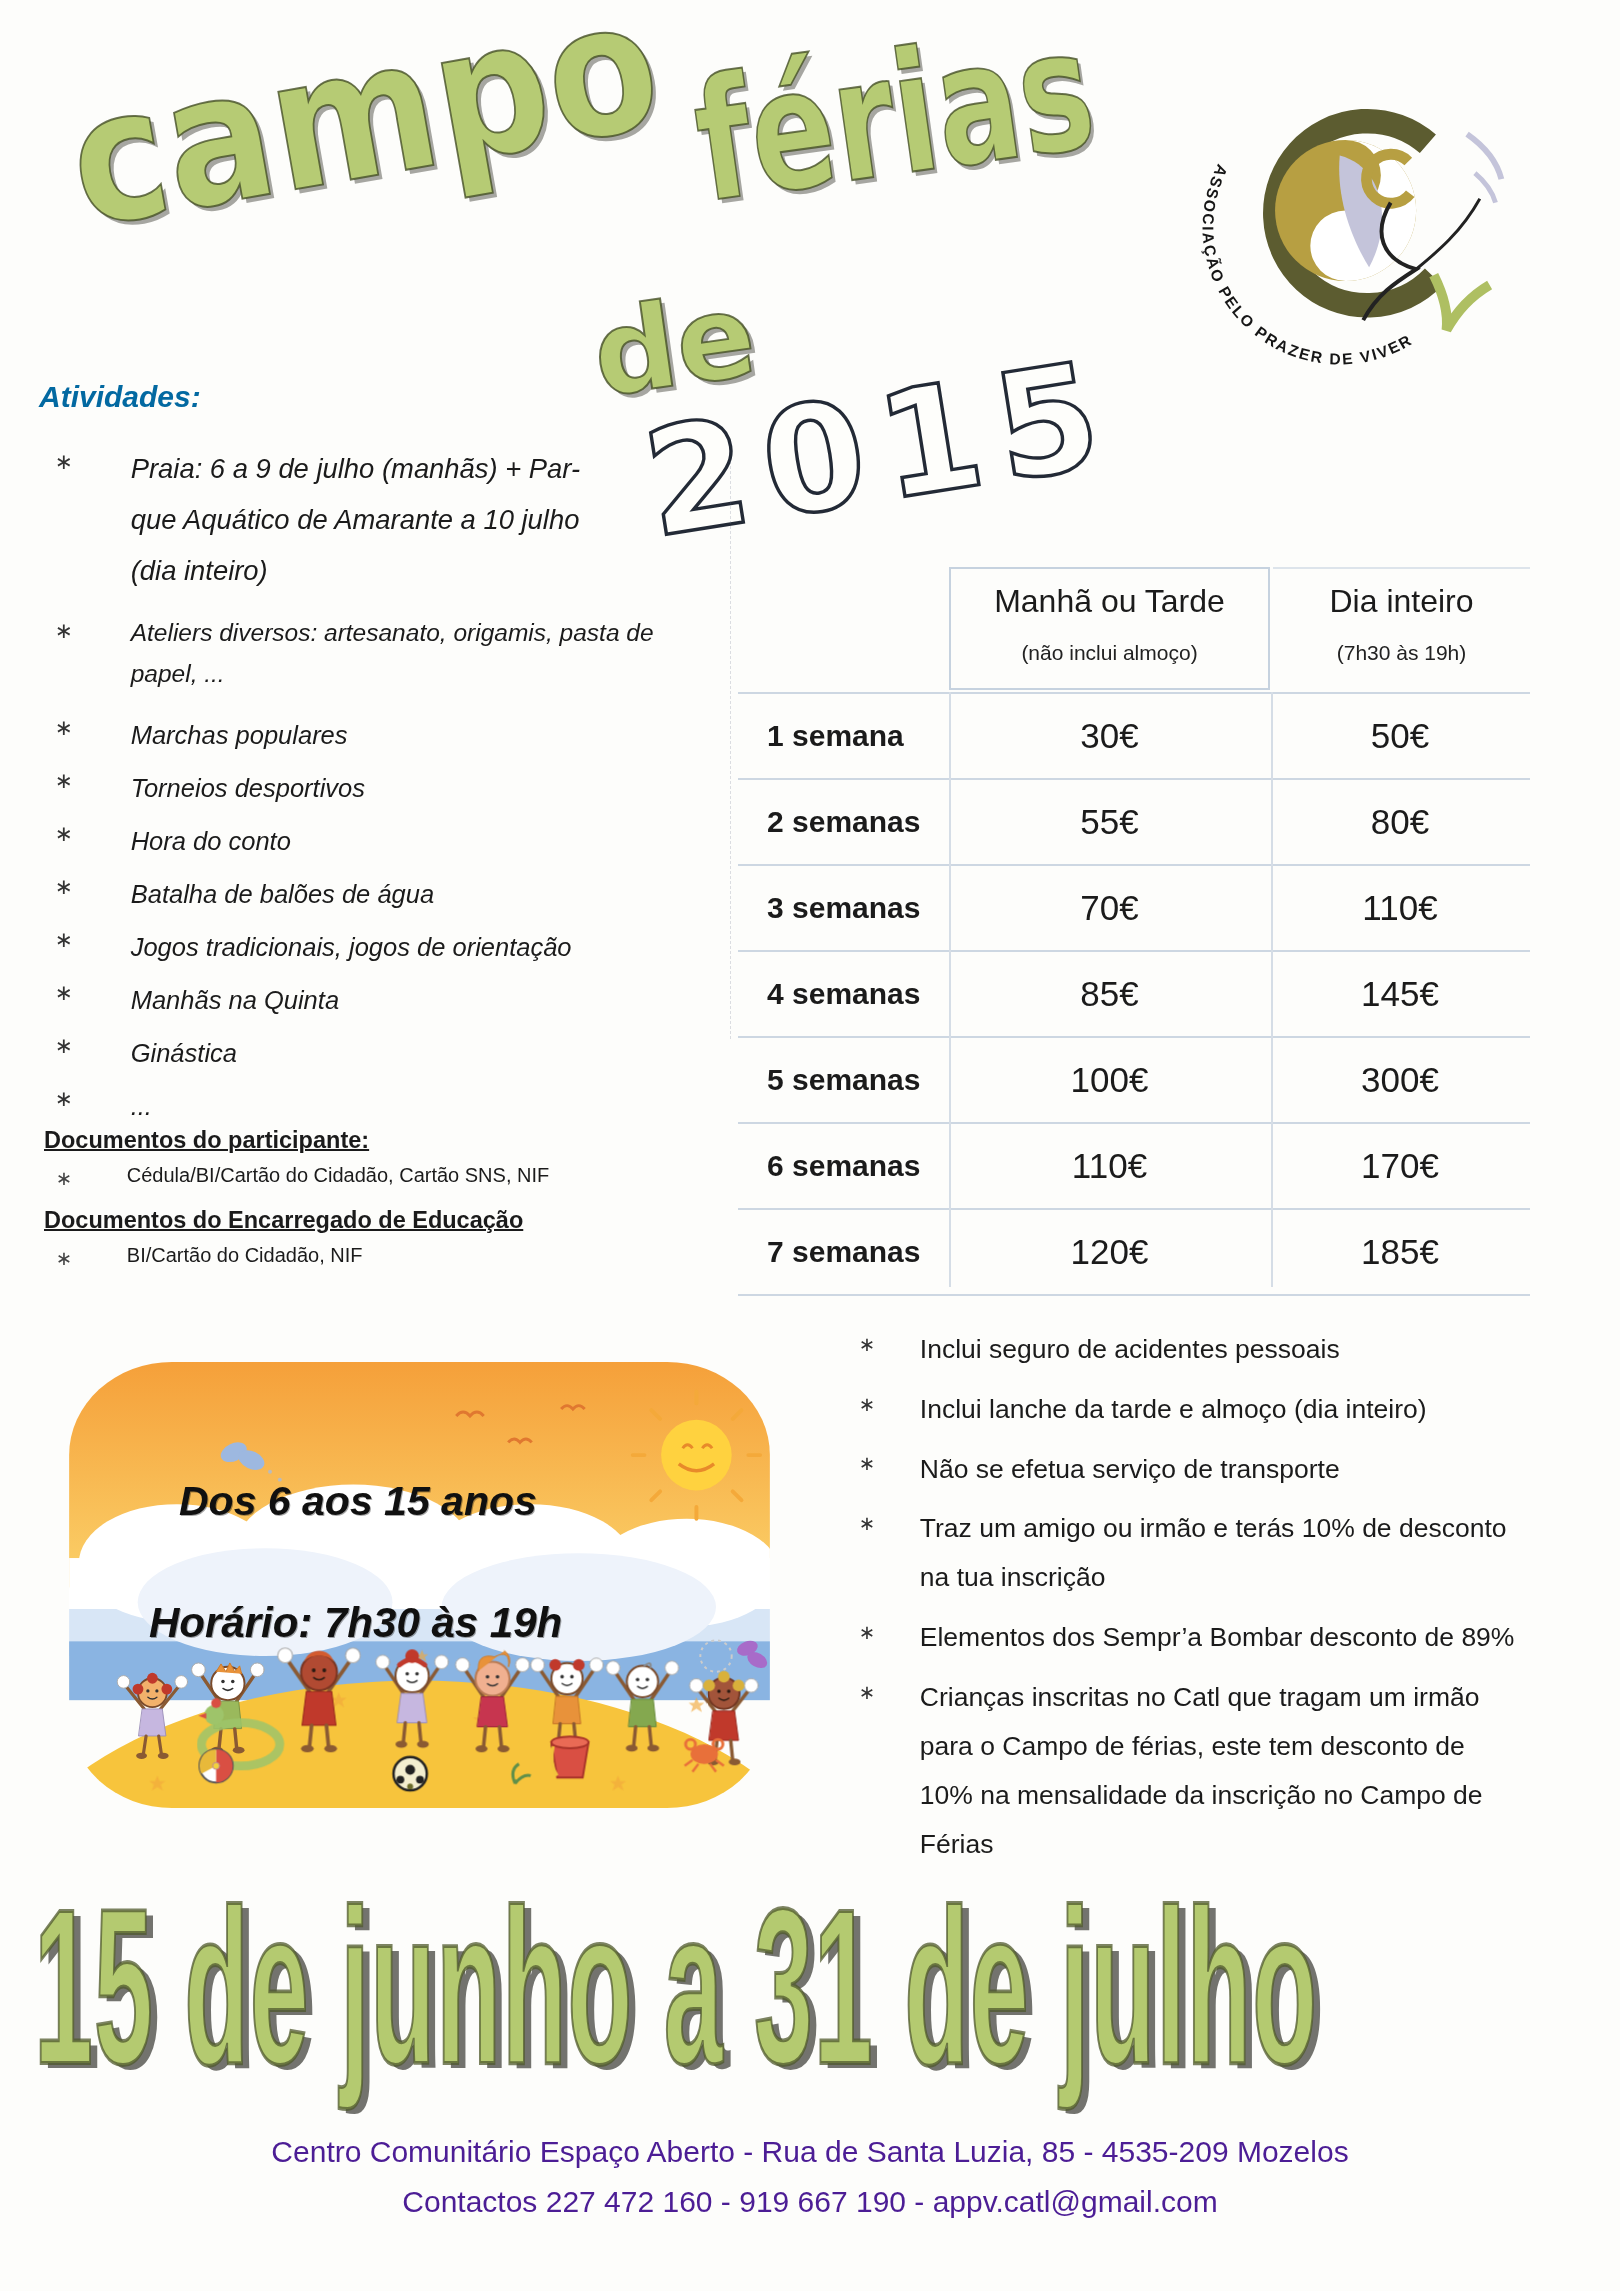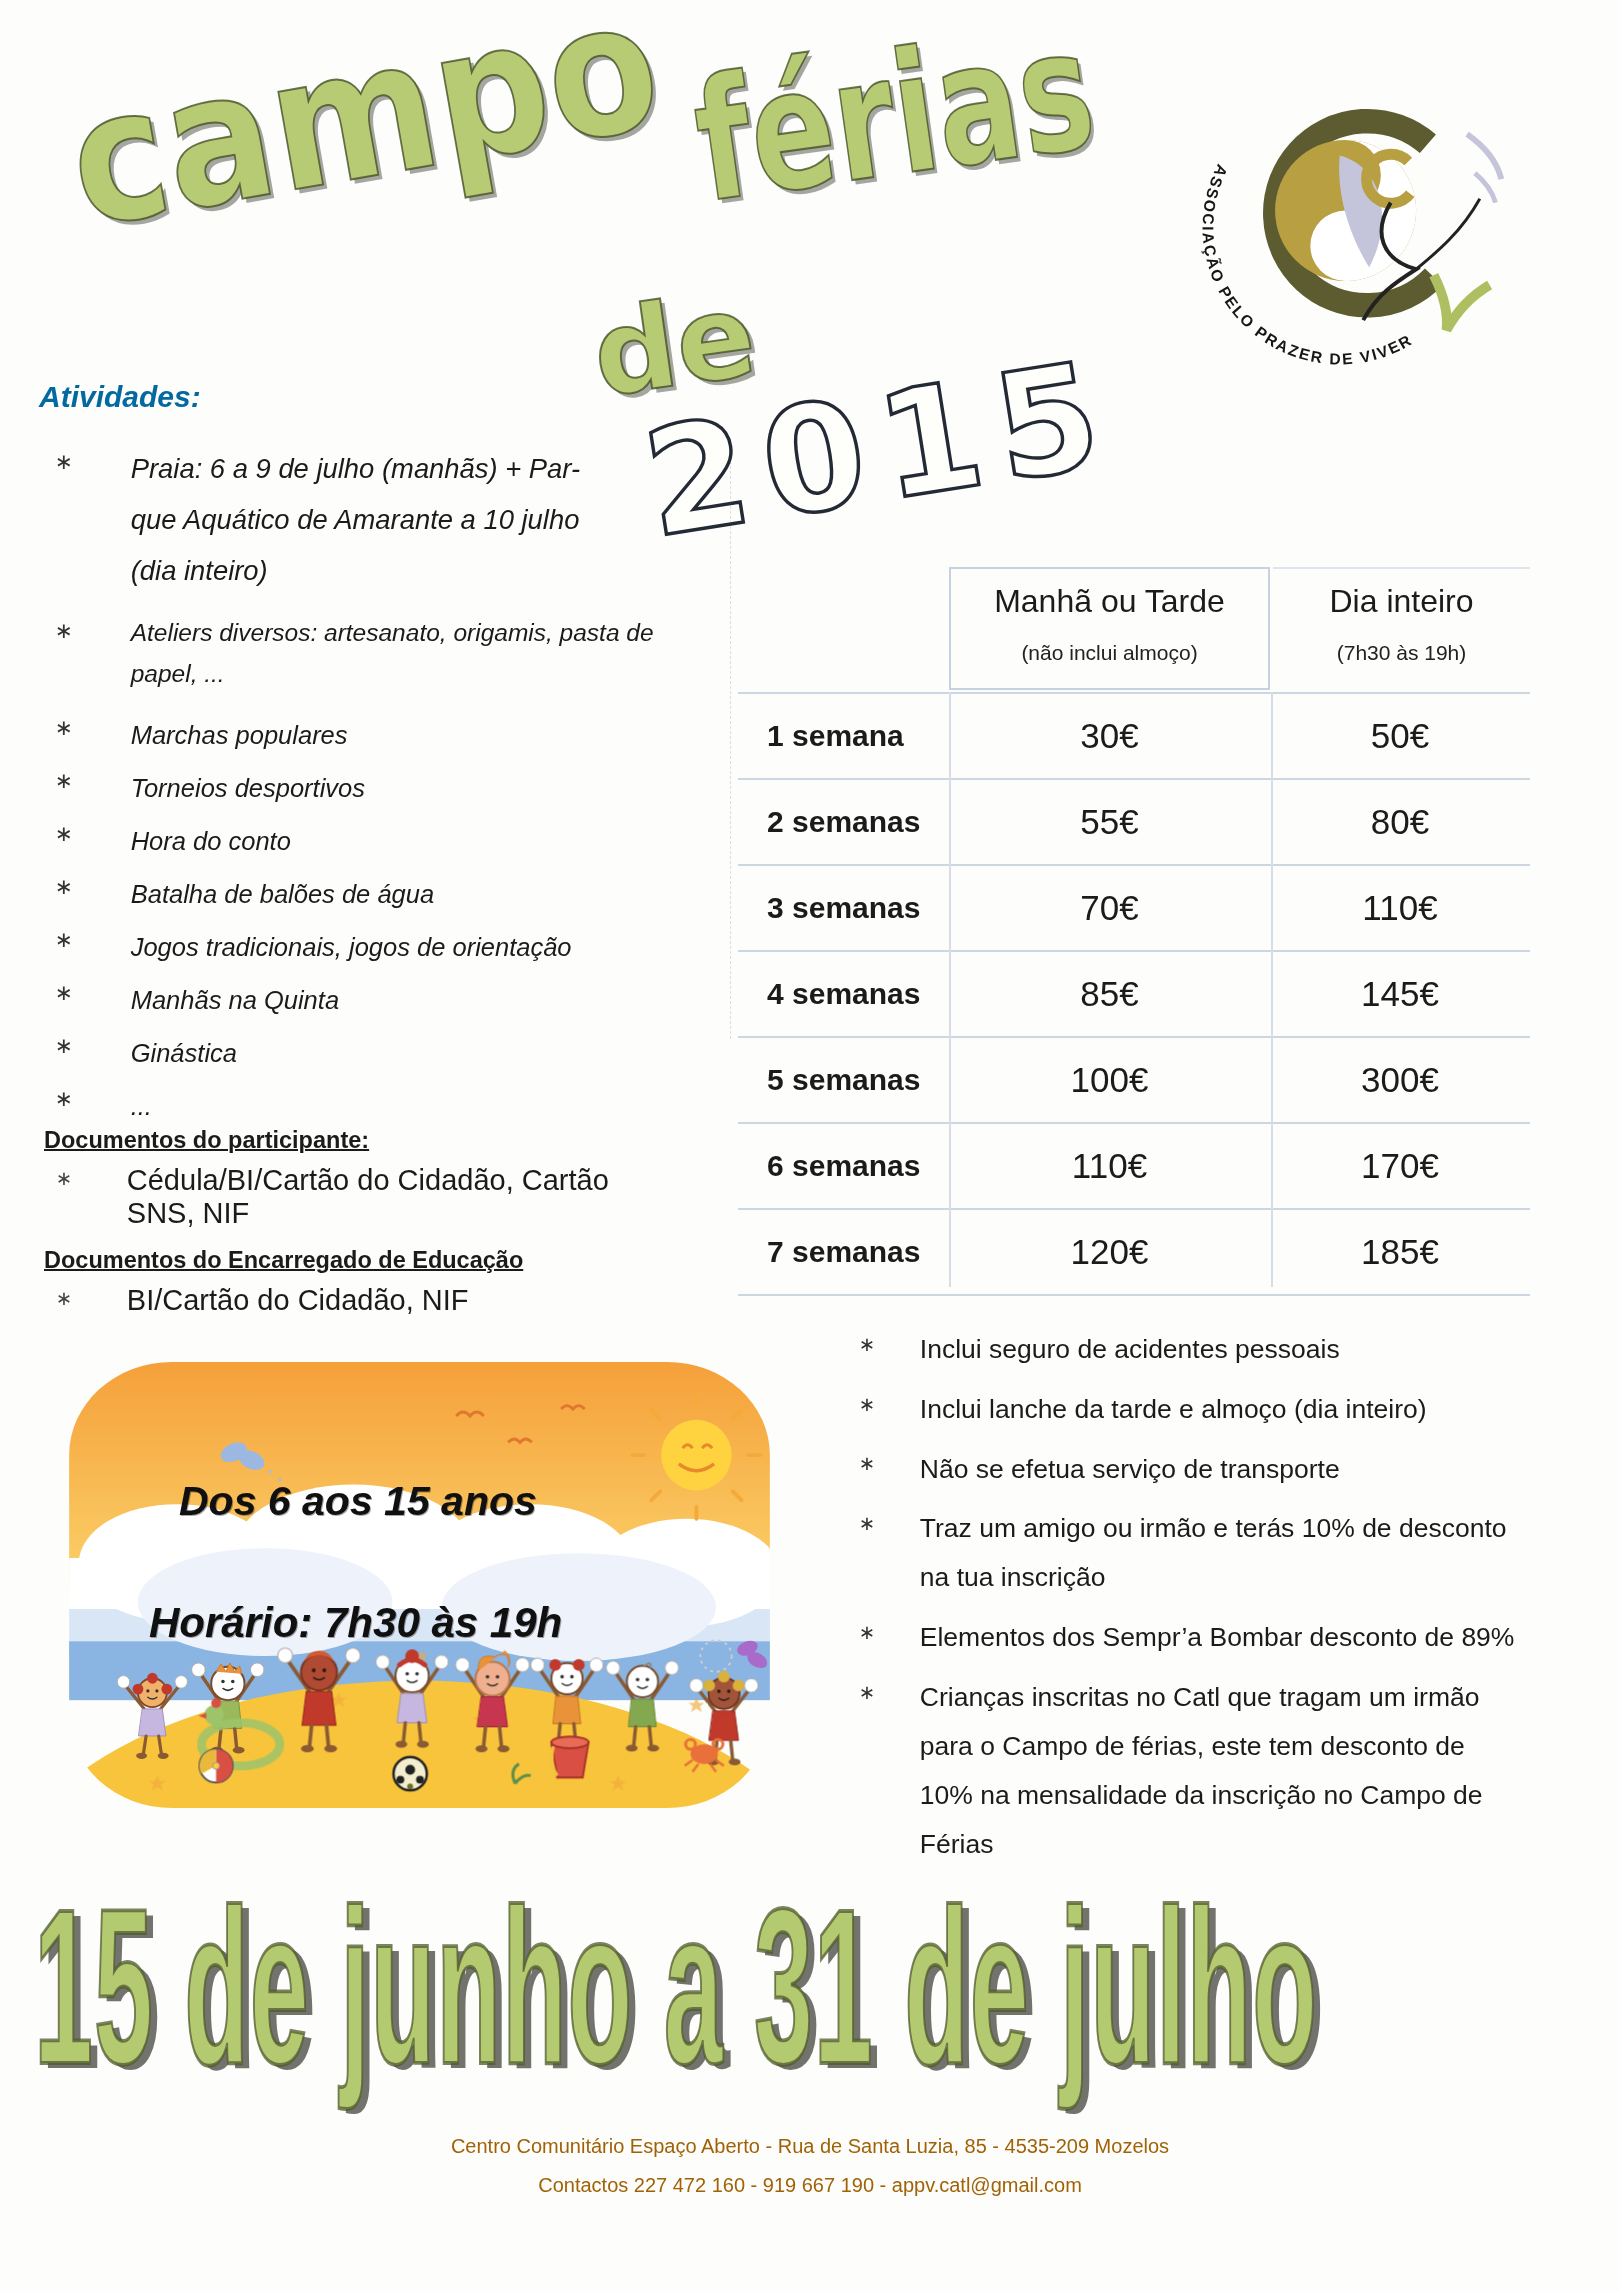--- a/index.html
+++ b/index.html
@@ -31,21 +31,21 @@
   #activities li.second .txt{font-size:24.5px;line-height:41px;}
   #activities li.single{margin-bottom:0;}
   #activities li.single .txt{font-size:25.5px;line-height:53px;}
 
   
   #documents{position:absolute;left:44px;top:1127px;width:637px;}
   #documents .dochead{font-size:23.5px;font-weight:bold;text-decoration:underline;
                       text-decoration-thickness:2px;margin:0 0 3.9px 0;}
   #documents .docitem{display:flex;margin:9.8px 0 17.6px 0;}
   #documents .docitem .bullet{flex:0 0 71px;padding-left:11.8px;font-size:19.6px;color:#444;padding-top:2.9px;}
-  #documents .docitem .txt{font-size:29px;font-style:normal;}
+  #documents .docitem .txt{font-size:20px;font-style:normal;}
 
   
   #price-table{position:absolute;left:738px;top:565px;width:792px;height:727px;}
   #pt-headbox{position:absolute;left:211px;top:2px;width:321px;height:123px;
               border:2px solid #c6d2df;box-sizing:border-box;text-align:center;}
   #pt-head3{position:absolute;left:535px;top:2px;width:257px;height:123px;
             border-top:2px solid #dde4eb;box-sizing:border-box;text-align:center;}
   .pt-title{font-size:32px;margin-top:13.7px;}
   .pt-sub{font-size:21px;margin-top:21.6px;color:#222;}
   #pt-body{position:absolute;left:0;top:127px;width:792px;border-top:2px solid #cdd7e2;}
@@ -72,21 +72,21 @@
   
   #period{position:absolute;left:34px;top:1860px;}
   #period span{display:inline-block;font-family:"Liberation Sans",sans-serif;font-weight:bold;
                font-size:114px;white-space:nowrap;color:#b4ca70;
                -webkit-text-stroke:2px rgba(80,90,45,.75);
                text-shadow:7.8px 2.9px 0 rgba(55,55,50,.7);
                transform:scale(.93,1.93);transform-origin:left top;letter-spacing:1px;}
 
   
   #footer{position:absolute;left:0;top:2135px;width:1620px;text-align:center;}
-  #footer div{font-size:20px;margin-bottom:15.7px;color:#a16207;}
+  #footer div{font-size:30px;margin-bottom:15.7px;color:#4c1d95;}
 
   
   #fold-line{position:absolute;left:730px;top:461px;height:578px;width:0;
              border-left:1px dashed rgba(100,110,130,.22);}
 </style>
 </head>
 <body>
 
 <div id="page">
 

